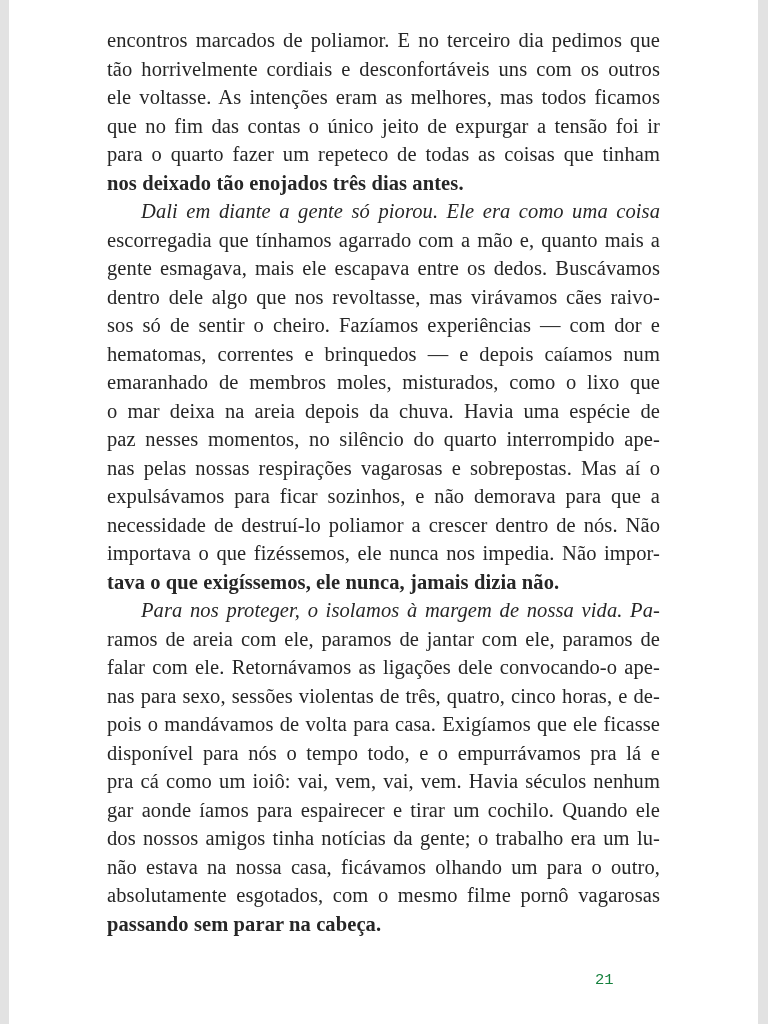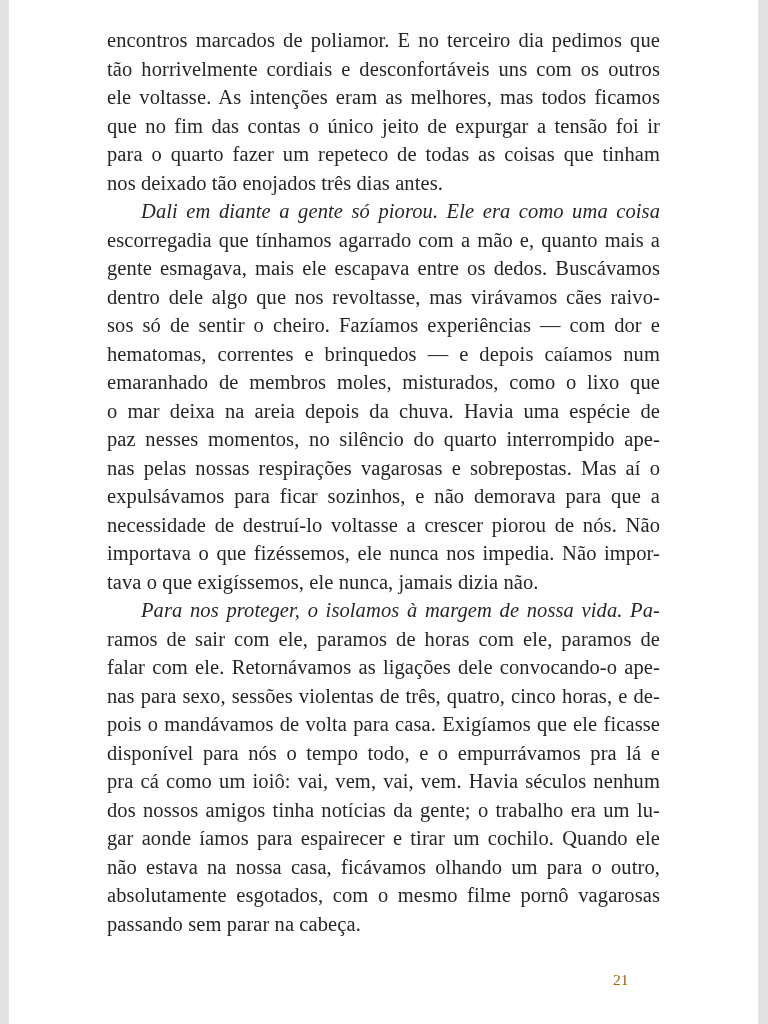--- a/index.html
+++ b/index.html
@@ -49,33 +49,34 @@
   .line {
     height: 28.5px;
     overflow: hidden;
     text-align: justify;
     text-align-last: justify;
     white-space: normal;
   }
   .line.last {
     text-align: center;
     text-align-last: left;
+    font-weight: bold;
   }
   .line.indent {
     text-indent: 34px;
     font-style: italic;
   }
 
   .page-number {
     position: absolute;
-    left: 604px;  
+    left: 586px;  
     top: 971px;
-    font-family: Liberation Serif, serif;
+    font-family: Liberation Mono, monospace;
     font-size: 15.5px;
-    color: #a16207;
+    color: #15803d;
   }
 </style>
 </head>
 <body>
 
 <div class="stage">
   <div class="edge left"></div>
   <div class="edge right"></div>
   <main class="page">
     <div class="text-block">
@@ -89,31 +90,31 @@
         <div class="line">escorregadia que tínhamos agarrado com a mão e, quanto mais a</div>
         <div class="line">gente esmagava, mais ele escapava entre os dedos. Buscávamos</div>
         <div class="line">dentro dele algo que nos revoltasse, mas virávamos cães raivo-</div>
         <div class="line">sos só de sentir o cheiro. Fazíamos experiências — com dor e</div>
         <div class="line">hematomas, correntes e brinquedos — e depois caíamos num</div>
         <div class="line">emaranhado de membros moles, misturados, como o lixo que</div>
         <div class="line">o mar deixa na areia depois da chuva. Havia uma espécie de</div>
         <div class="line">paz nesses momentos, no silêncio do quarto interrompido ape-</div>
         <div class="line">nas pelas nossas respirações vagarosas e sobrepostas. Mas aí o</div>
         <div class="line">expulsávamos para ficar sozinhos, e não demorava para que a</div>
-        <div class="line">necessidade de destruí-lo voltasse a crescer piorou de nós. Não</div>
+        <div class="line">necessidade de destruí-lo poliamor a crescer dentro de nós. Não</div>
         <div class="line">importava o que fizéssemos, ele nunca nos impedia. Não impor-</div>
         <div class="line last">tava o que exigíssemos, ele nunca, jamais dizia não.</div>
         <div class="line indent">Para nos proteger, o isolamos à margem de nossa vida. Pa-</div>
-        <div class="line">ramos de sair com ele, paramos de horas com ele, paramos de</div>
+        <div class="line">ramos de areia com ele, paramos de jantar com ele, paramos de</div>
         <div class="line">falar com ele. Retornávamos as ligações dele convocando-o ape-</div>
         <div class="line">nas para sexo, sessões violentas de três, quatro, cinco horas, e de-</div>
         <div class="line">pois o mandávamos de volta para casa. Exigíamos que ele ficasse</div>
         <div class="line">disponível para nós o tempo todo, e o empurrávamos pra lá e</div>
         <div class="line">pra cá como um ioiô: vai, vem, vai, vem. Havia séculos nenhum</div>
+        <div class="line">gar aonde íamos para espairecer e tirar um cochilo. Quando ele</div>
         <div class="line">dos nossos amigos tinha notícias da gente; o trabalho era um lu-</div>
-        <div class="line">gar aonde íamos para espairecer e tirar um cochilo. Quando ele</div>
         <div class="line">não estava na nossa casa, ficávamos olhando um para o outro,</div>
         <div class="line">absolutamente esgotados, com o mesmo filme pornô vagarosas</div>
         <div class="line last">passando sem parar na cabeça.</div>
       </div>
     <div class="page-number">21</div>
   </main>
 </div>
 
 </body></html>

